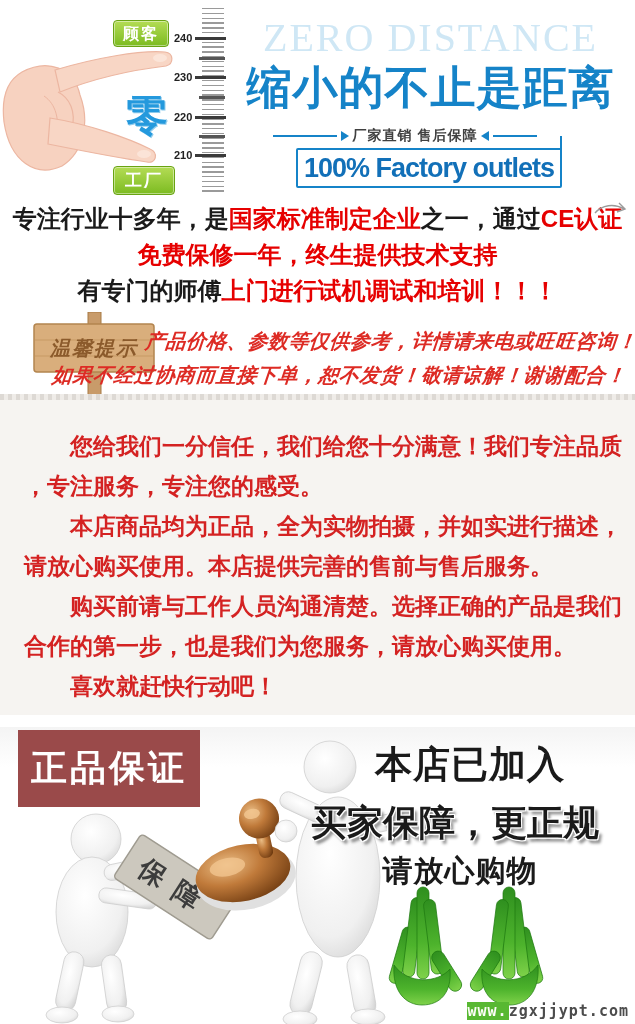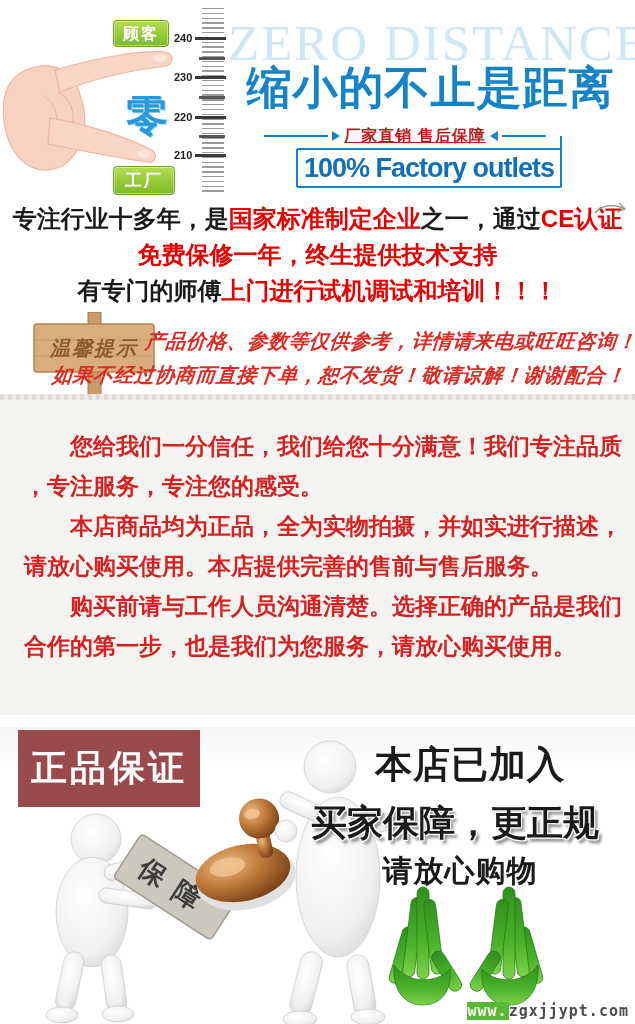--- a/index.html
+++ b/index.html
@@ -28,37 +28,37 @@
   .ruler-ticks{
     position:absolute;left:202px;top:8px;width:22px;height:186px;
     background:repeating-linear-gradient(180deg,#9a9a9a 0 1.4px,transparent 1.4px 4.8px);
   }
   .ruler-label{position:absolute;left:174px;width:24px;font-size:11px;font-weight:bold;color:#222;}
   .tick-long{position:absolute;left:195px;width:31px;height:3px;background:#3a3a3a;}
   .tick-mid{position:absolute;left:199px;width:26px;height:2.5px;background:#555;}
 
   .zero-distance{
     position:absolute;left:228px;top:14px;width:405px;text-align:center;
-    font-family:"Liberation Serif", serif;font-size:51px;letter-spacing:2px;color:#cfe7f5;
+    font-family:"Liberation Serif", serif;font-size:40px;letter-spacing:2px;color:#cfe7f5;
     white-space:nowrap;
   }
   .headline{
     position:absolute;left:228px;top:58px;width:405px;text-align:center;
     font-size:45px;font-weight:bold;color:#1583c8;letter-spacing:1px;white-space:nowrap;
   }
   .tag-row{
     position:absolute;left:240px;top:123px;width:330px;height:26px;
     display:flex;align-items:center;justify-content:center;gap:4px;
   }
   .tag-line{height:2px;background:#1583c8;}
   .tag-line-left{width:64px;}
   .tag-line-right{width:44px;}
   .arr-right{width:0;height:0;border-left:8px solid #1583c8;border-top:5px solid transparent;border-bottom:5px solid transparent;}
   .arr-left{width:0;height:0;border-right:8px solid #1583c8;border-top:5px solid transparent;border-bottom:5px solid transparent;}
-  .tagline-red{font-size:16px;font-weight:bold;color:#b91c1c;letter-spacing:1px;white-space:nowrap;text-decoration:underline;}
+  .tagline-red{font-size:14px;font-weight:bold;color:#404040;letter-spacing:1px;white-space:nowrap;}
   .bend-stub{position:absolute;left:560px;top:136px;width:2px;height:14px;background:#1583c8;}
   .factory-box{
     position:absolute;left:296px;top:148px;width:262px;height:36px;
     border:2px solid #1583c8;border-radius:2px;background:#fff;
     display:flex;align-items:center;justify-content:center;
   }
   .factory-text{font-size:27px;font-weight:bold;color:#1270b8;letter-spacing:-1px;white-space:nowrap;}
 
   
   .claims{height:110px;display:flex;flex-direction:column;justify-content:center;text-align:center;background:#fff;}
@@ -201,20 +201,21 @@
 </section>
 
 <section class="promise">
   <div class="spacer"></div>
   <div class="pline indent">您给我们一分信任，我们给您十分满意！我们专注品质</div>
   <div class="pline">，专注服务，专注您的感受。</div>
   <div class="pline indent">本店商品均为正品，全为实物拍摄，并如实进行描述，</div>
   <div class="pline">请放心购买使用。本店提供完善的售前与售后服务。</div>
   <div class="pline indent">购买前请与工作人员沟通清楚。选择正确的产品是我们</div>
   <div class="pline">合作的第一步，也是我们为您服务，请放心购买使用。</div>
+  <div class="pline indent">喜欢就赶快行动吧！</div>
 </section>
 
 <div class="gap-band"></div>
 
 <section class="bottom">
   <svg class="scene-svg" width="635" height="297" viewBox="0 0 635 297">
     <defs>
       <radialGradient id="figG" cx="40%" cy="35%" r="75%">
         <stop offset="0%" stop-color="#ffffff"></stop>
         <stop offset="70%" stop-color="#f0f0f0"></stop>

